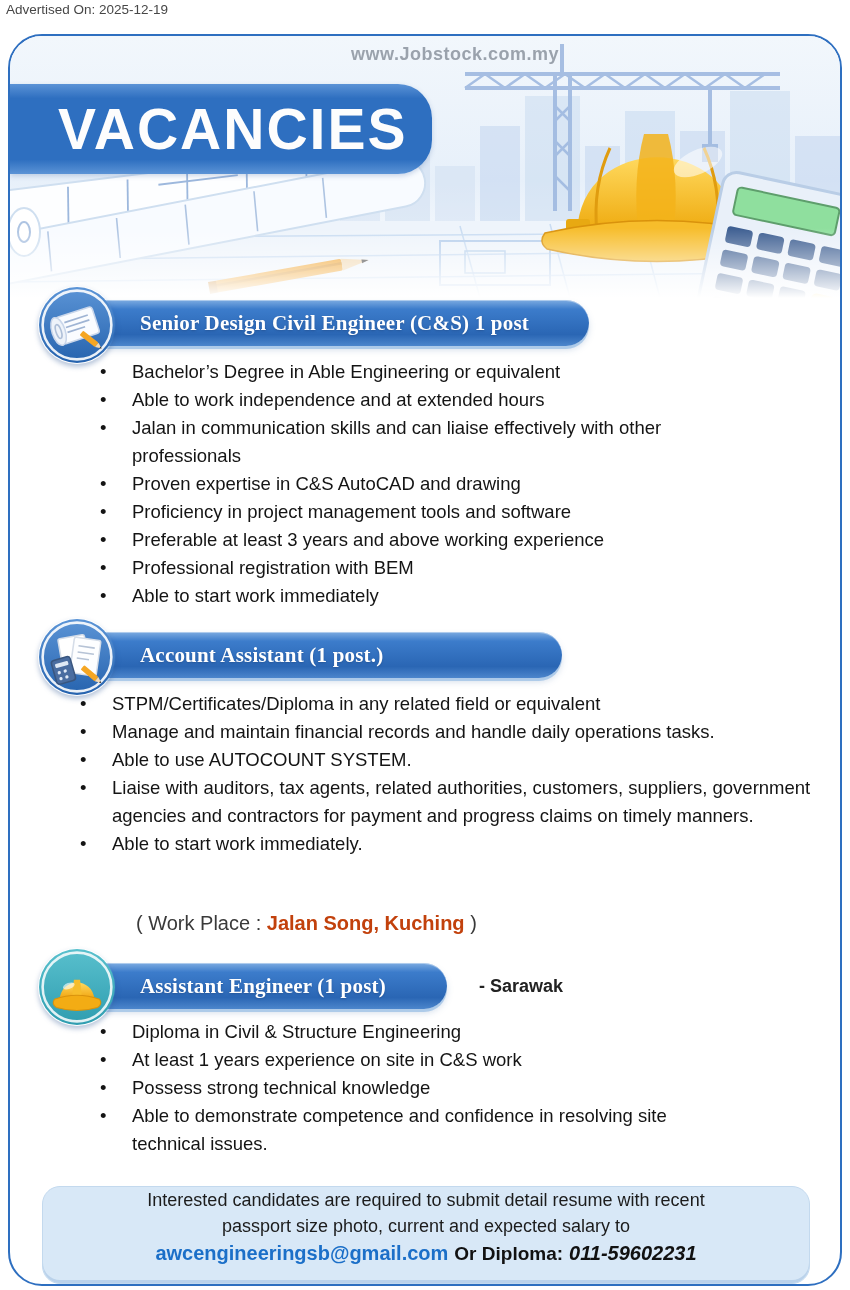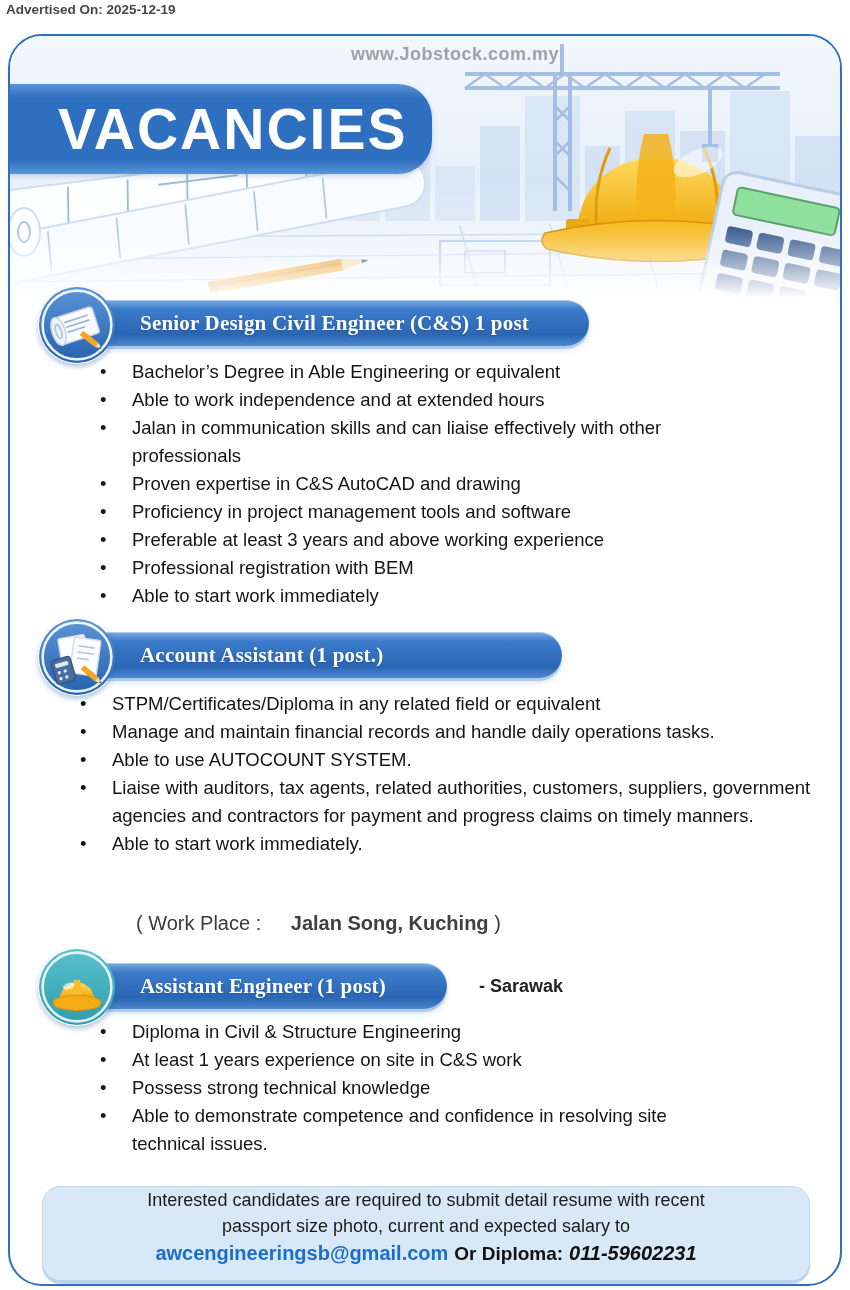--- a/index.html
+++ b/index.html
@@ -1,19 +1,19 @@
 <!DOCTYPE html>
 <html style="--accent-blue: #2e6fc0; --banner-blue-light: #5b93d6; --banner-blue-dark: #2a66b4; --hero-bg: #e7f0fa; --footer-bg: #d8e8f7; --email-blue: #1b6fc8; --teal-icon: #3fadbd; --hat-yellow: #f6b91f; --text-dark: #141414; --muted-gray: #9aa2ac;"><head>
 <meta charset="utf-8">
 <style>
   * { margin:0; padding:0; box-sizing:border-box; }
   html,body { background:#ffffff; }
   body { font-family:"Liberation Sans", sans-serif; width:850px; height:1290px; position:relative; overflow:hidden; }
 
-  .topbar { position:absolute; left:6px; top:2px; font-size:13.5px; font-weight:bold; color:#474747; }
+  .topbar { position:absolute; left:6px; top:2px; font-size:13.5px; font-weight:normal; color:#474747; }
 
   .poster { position:absolute; left:8px; top:34px; width:834px; height:1252px;
             border:2px solid var(--accent-blue,#2e6fc0); border-radius:34px; background:#fff; overflow:hidden; }
 
   
   .hero { position:absolute; left:0; top:0; width:100%; height:262px; overflow:hidden;
           background:linear-gradient(180deg, #f2f7fc 0%, var(--hero-bg,#e7f0fa) 55%, #ffffff 100%); }
   .hero svg { position:absolute; left:0; top:0; }
   .website { position:absolute; left:0; right:0; top:8px; text-align:center; text-indent:60px;
              font-size:18px; font-weight:bold; color:var(--muted-gray,#9aa2ac); letter-spacing:.5px; }
@@ -35,21 +35,21 @@
   .job-icon { position:absolute; width:78px; height:78px; border-radius:50%;
             box-shadow:0 3px 5px rgba(50,90,150,.35); z-index:3; }
   .job-icon svg { display:block; }
   .loc-note { position:absolute; font-size:18px; font-weight:bold; color:#222; }
 
   .reqs { position:absolute; list-style:none; font-size:18.5px; line-height:28px; color:var(--text-dark,#141414); }
   .reqs li { position:relative; padding-left:38px; }
   .reqs li::before { content:"\2022"; position:absolute; left:6px; top:0; }
 
   .workplace { position:absolute; font-size:20px; color:#3a3a3a; }
-  .workplace b { color:#404040;margin-left:24px; }
+  .workplace b { color:#c2410c; }
 
   
   .footer-card { position:absolute; left:32px; top:1150px; width:768px; height:98px;
             background:var(--footer-bg,#d8e8f7); border-radius:18px;
             border:1px solid #c3d9ee; box-shadow:inset 0 -3px 0 rgba(150,185,220,.45);
             text-align:center; color:#1c1c1c; }
   .footer-card .fl { font-size:18px; line-height:26px; }
   .footer-card .contact { font-size:20px; line-height:28px; }
   .footer-card .email { color:var(--email-blue,#1b6fc8); font-weight:bold; }
   .footer-card .or { font-weight:bold; color:#111; font-size:19px; margin:0 6px; }

